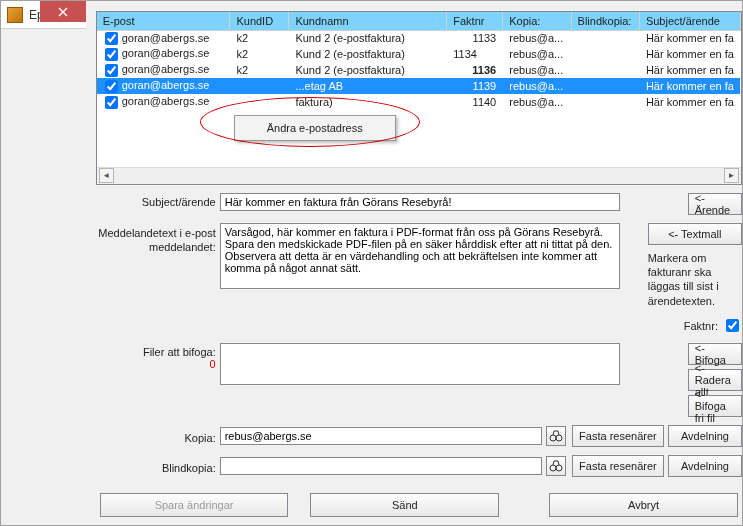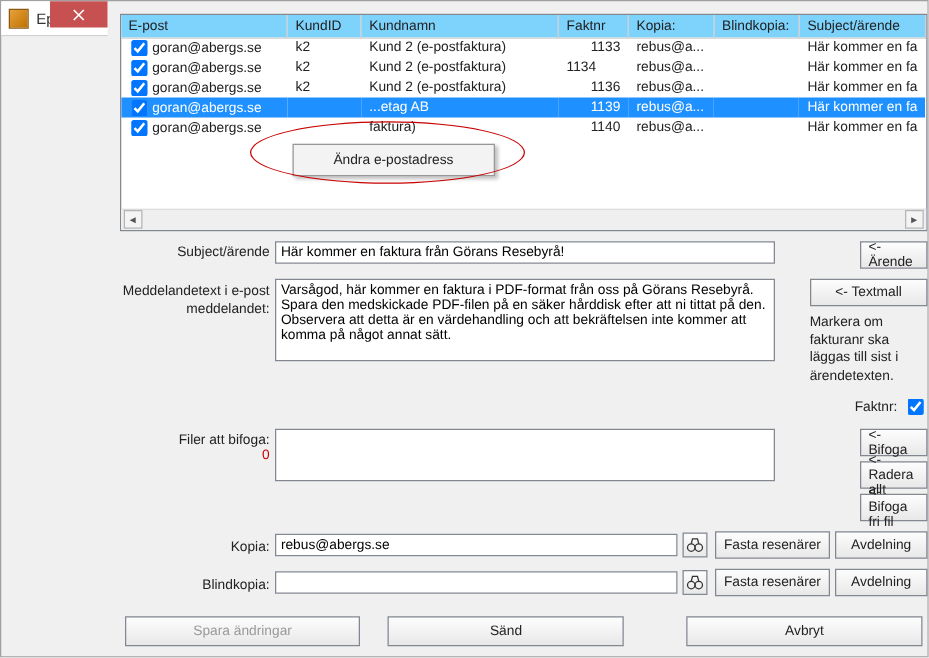--- a/index.html
+++ b/index.html
@@ -95,21 +95,21 @@
                 <td>Kund 2 (e-postfaktura)</td>
                 <td style="">1134</td>
                 <td>rebus@a...</td>
                 <td></td>
                 <td>Här kommer en fa</td>
               </tr>
               <tr>
                 <td class="chk"><input type="checkbox" checked="" style=""><span>goran@abergs.se</span></td>
                 <td>k2</td>
                 <td>Kund 2 (e-postfaktura)</td>
-                <td style="text-align: right;">1136</td>
+                <td style="text-align: right; font-weight: bold;">1136</td>
                 <td>rebus@a...</td>
                 <td></td>
                 <td>Här kommer en fa</td>
               </tr>
               <tr class="selected">
                 <td class="chk"><input type="checkbox" checked="" style=""><span>goran@abergs.se</span></td>
                 <td></td>
                 <td>...etag AB</td>
                 <td style="text-align: right;">1139</td>
                 <td>rebus@a...</td>

